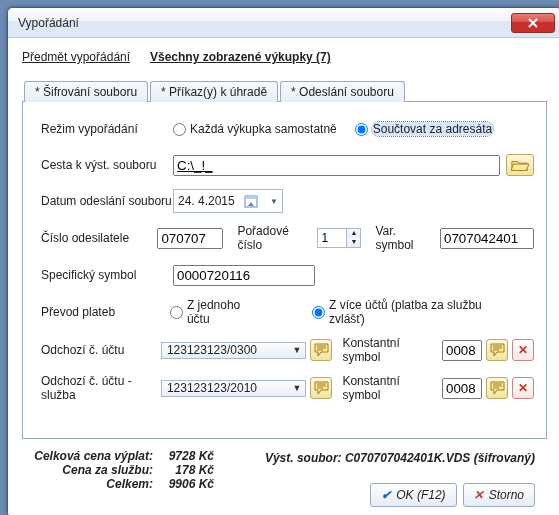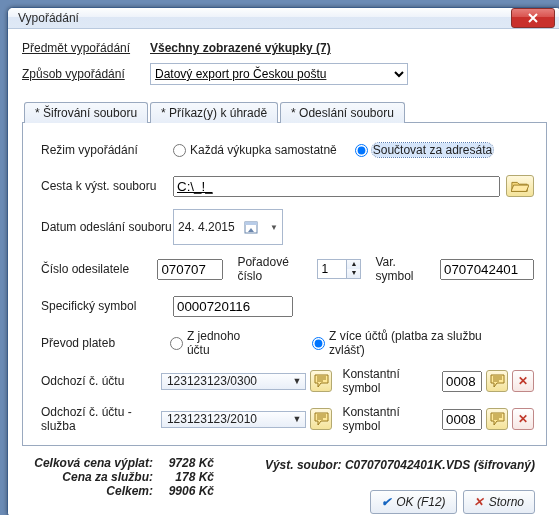--- a/index.html
+++ b/index.html
@@ -101,21 +101,21 @@
     background:#fff;
   }
   .frow { display:flex; align-items:center; min-height:26px; margin-bottom:10px; }
   .flbl { width:132px; }
   .radio-wrap { display:flex; align-items:center; margin-right:18px; }
   .radio-wrap input { margin:0 4px 0 0; }
   .sel-hl { background:#d6e6fb; outline:1px dotted #5a7fb3; padding:0 1px;border-radius:7px; }
   .date-picker {
     display:inline-flex; align-items:center;
     border:1px solid #a9b8ce;
-    height:36px; padding:0 4px;
+    height:24px; padding:0 4px;
     width:110px;
     justify-content:space-between;
   }
   .spin {
     display:inline-flex; align-items:center;
     border:1px solid #a9b8ce; height:20px;
   }
   .spin input { border:none; width:28px; height:18px; text-align:left; padding-left:3px; font-size:12px; font-family:inherit;}
   .spin .arrows { width:14px; display:flex; flex-direction:column; }
   .spin .arrows div { height:9px; border-left:1px solid #a9b8ce; background:linear-gradient(#f6f9fd,#e7eef8); font-size:7px; line-height:8px; text-align:center; cursor:pointer;}
@@ -199,26 +199,20 @@
     </div>
   </div>
 
   <div class="content">
 
     <div class="row">
       <div class="lbl">Předmět vypořádání</div>
       <div class="subject">Všechny zobrazené výkupky (7)</div>
     </div>
 
-    <div class="row">
-      <div class="lbl">Způsob vypořádání</div>
-      <select class="method">
-        <option>Datový export pro Českou poštu</option>
-      </select>
-    </div>
 
     <div class="tabs-wrap">
       <div class="tabstrip">
         <div class="tab">* Šifrování souboru</div>
         <div class="tab">* Příkaz(y) k úhradě</div>
         <div class="tab">* Odeslání souboru</div>
       </div>
 
       <div class="tabpanel">
 
@@ -268,21 +262,21 @@
               <div>▲</div>
               <div>▼</div>
             </div>
           </div>
           <span class="sep-label">Var. symbol</span>
           <input class="txt" style="width: 94px;" value="0707042401">
         </div>
 
         <div class="frow">
           <div class="flbl">Specifický symbol</div>
-          <input class="txt" style="width: 120px;" value="0000720116">
+          <input class="txt" style="width: 142px;" value="0000720116">
         </div>
 
         <div class="frow">
           <div class="flbl">Převod plateb</div>
           <label class="radio-wrap">
             <input type="radio" name="tr" style="">
             <span>Z jednoho účtu</span>
           </label>
           <label class="radio-wrap" style="margin-left:30px">
             <input type="radio" name="tr" checked="" style="">

